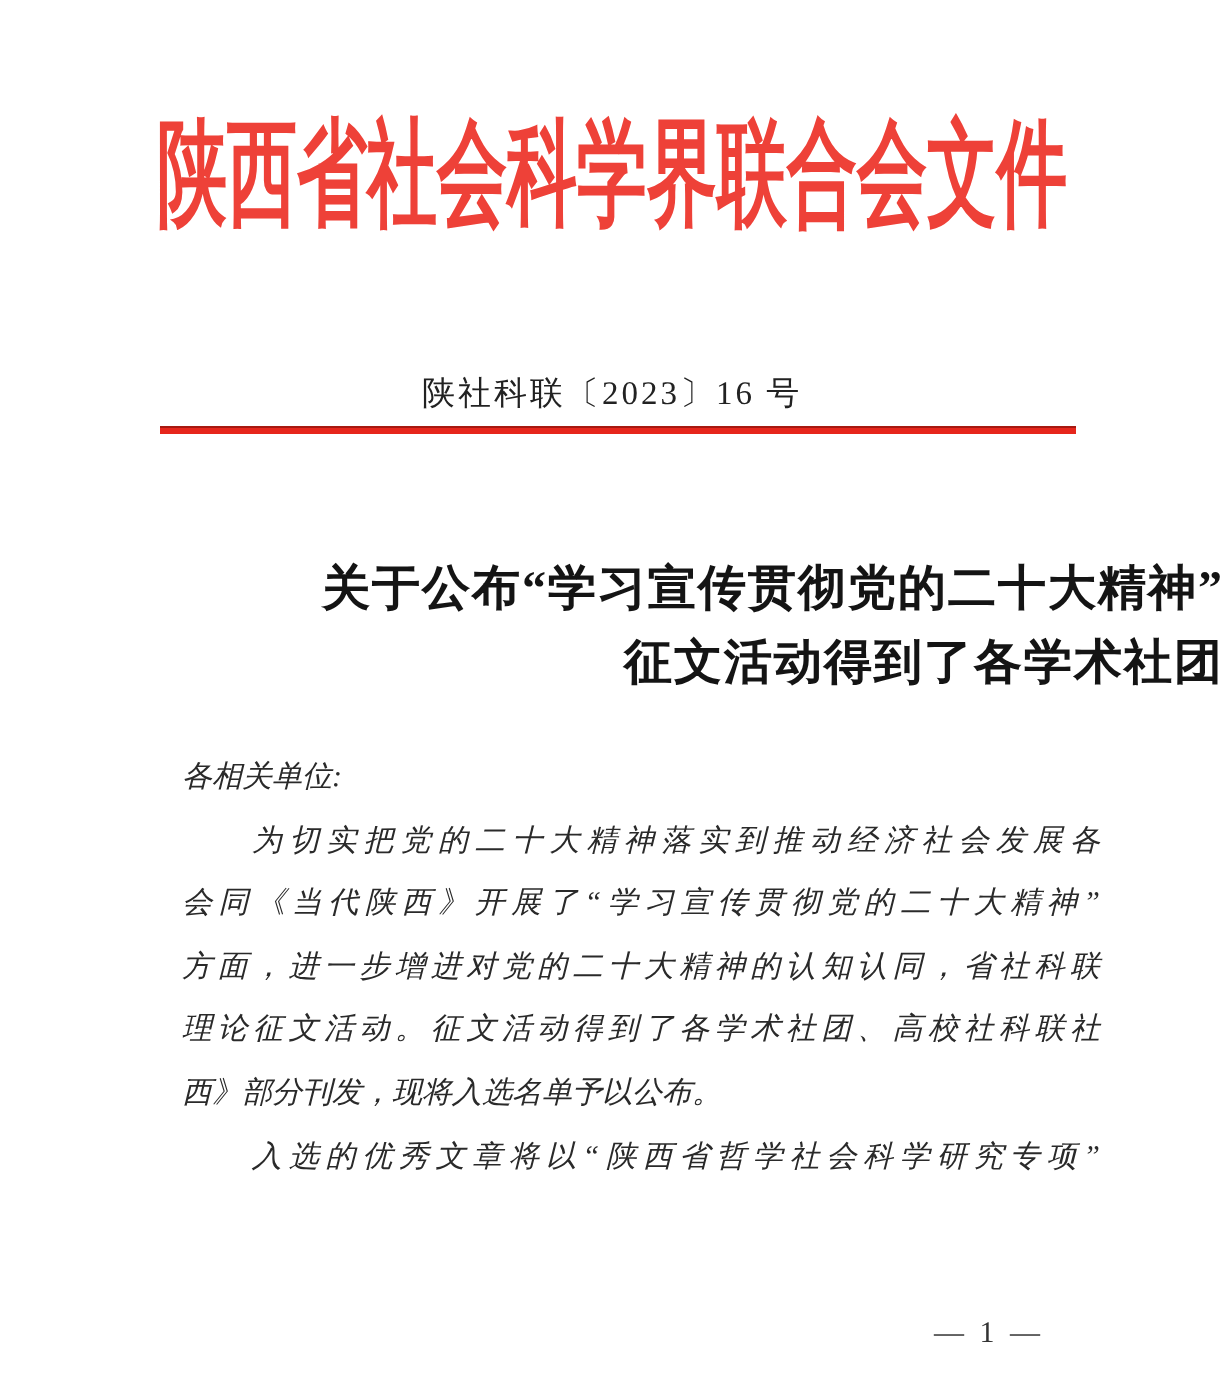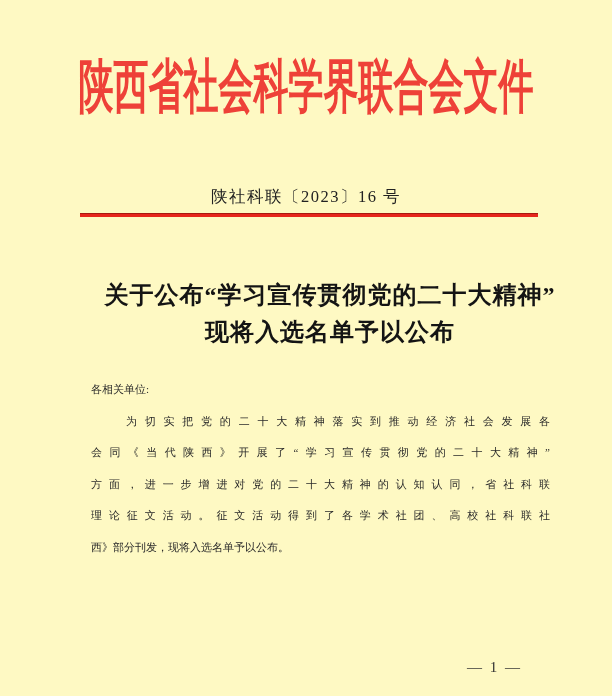--- a/index.html
+++ b/index.html
@@ -1,19 +1,19 @@
 <!DOCTYPE html>
 <html><head>
 <meta charset="utf-8">
 <style>
   html,body{margin:0;padding:0;background:#e9e9e9;}
   .page{
     position:relative;
     width:612px;height:696px;
-    background:#fef9c3;
+    background:#ffffff;
     overflow:hidden;
     font-family:"Liberation Serif","DejaVu Serif",serif;
     color:#262626;
   }
   
   .org-title{
     position:absolute;
     top:57px;left:0;right:0;
     height:62px;
     text-align:center;
@@ -39,37 +39,38 @@
     position:absolute;
     top:213px;left:80px;
     width:458px;height:3px;
     background:#e6261c;
     border-top:1px solid rgba(90,10,5,0.45);
   }
   
   .doc-title{
     position:absolute;
     top:277px;left:0;right:0;
-    text-align:center;
+    text-align:right;
     font-weight:bold;
     font-size:24px;
     line-height:37px;
     color:#141414;
     letter-spacing:1px;
     margin-left:48px;
   }
   .doc-title .t-line{white-space:nowrap;}
   
   .doc-body{
     position:absolute;
     top:374px;left:91px;
     width:459px;
-    font-size:11px;
+    font-size:15px;
     line-height:31.6px;
     color:#2a2a2a;
+    font-style:italic;
   }
   .bline{min-height:31.6px;}
   .bline.indent{text-indent:35px;}
   .bline.jstretch{
     text-align:justify;
     text-align-last:justify;
   }
   .page-number{
     position:absolute;
     top:659px;right:90px;
@@ -85,27 +86,28 @@
 <div class="page">
 
   <div class="org-title">陕西省社会科学界联合会文件</div>
 
   <div class="doc-number">陕社科联〔2023〕16 号</div>
 
   <div class="red-divider"></div>
 
   <div class="doc-title">
     <div class="t-line">关于公布“学习宣传贯彻党的二十大精神”</div>
-    <div class="t-line">现将入选名单予以公布</div>
+    <div class="t-line">征文活动得到了各学术社团</div>
   </div>
 
   <div class="doc-body">
     <div class="bline">各相关单位:</div>
     <div class="bline indent jstretch">为切实把党的二十大精神落实到推动经济社会发展各</div>
     <div class="bline jstretch">会同《当代陕西》开展了“学习宣传贯彻党的二十大精神”</div>
     <div class="bline jstretch">方面，进一步增进对党的二十大精神的认知认同，省社科联</div>
     <div class="bline jstretch">理论征文活动。征文活动得到了各学术社团、高校社科联社</div>
     <div class="bline">西》部分刊发，现将入选名单予以公布。</div>
+    <div class="bline indent jstretch">入选的优秀文章将以“陕西省哲学社会科学研究专项”</div>
   </div>
 
   <div class="page-number">— 1 —</div>
 
 </div>
 
 </body></html>

